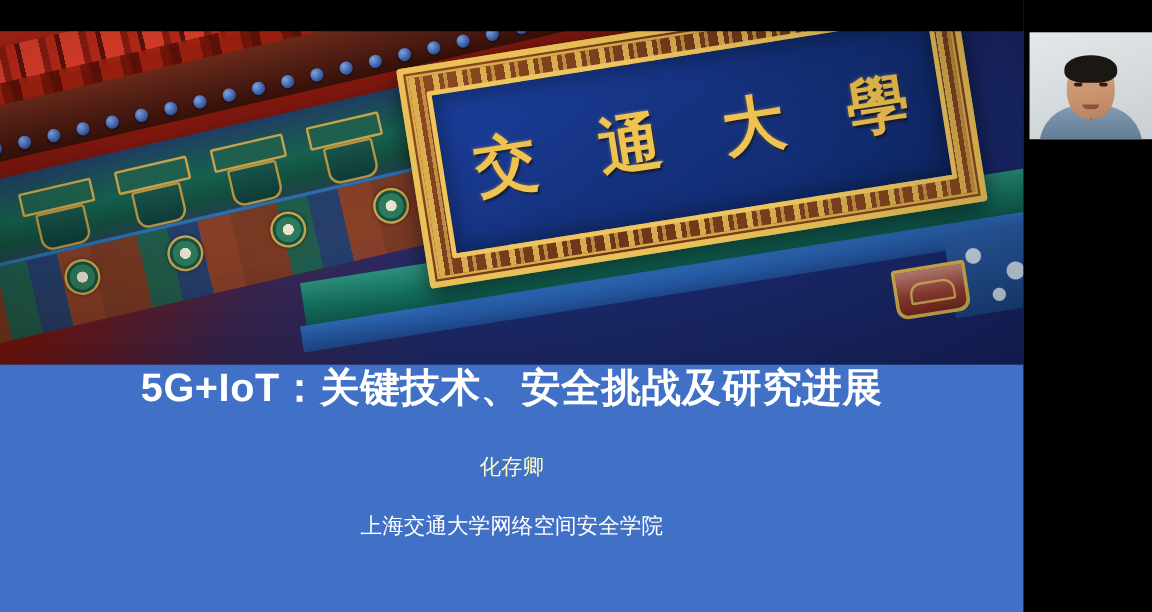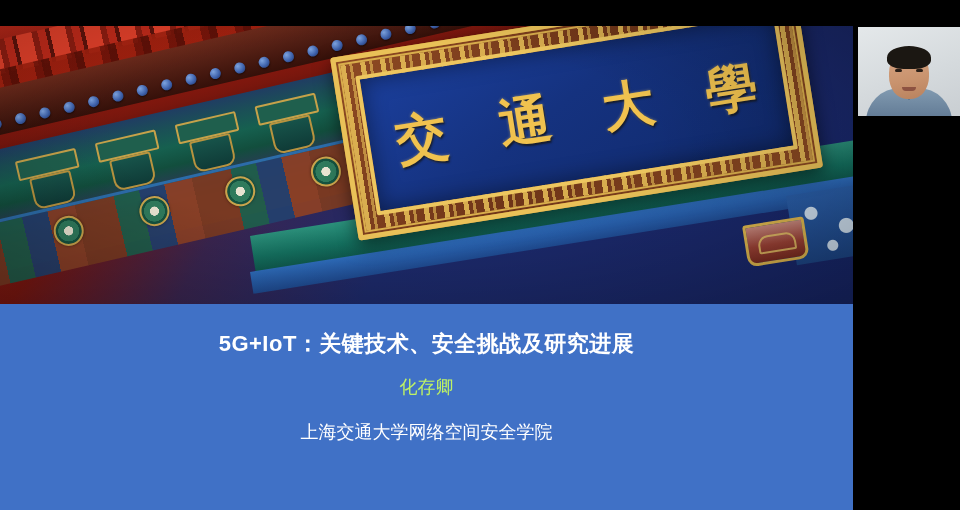--- a/index.html
+++ b/index.html
@@ -378,35 +378,34 @@
     top: 304px;
     width: 853px;
     height: 206px;
     background: #4071c6;
     text-align: center;
     color: #ffffff;
   }
 
   #slide-title {
     margin: 0;
-    padding-top: 27px;
-    font-size: 22px;
+    font-size: 33px;
     font-weight: 700;
     letter-spacing: .5px;
     color: #ffffff;
     line-height: 1.15;
     white-space: nowrap;
   }
 
   #slide-author {
-    margin: 0;
+    margin: 16px;
     padding-top: 21px;
     font-size: 18px;
     font-weight: 400;
-    color: #bef264;
+    color: #fef9c3;
     line-height: 1.2;
     text-align: center;
   }
 
   #slide-affiliation {
     margin: 12px;
     padding-top: 11px;
     font-size: 18px;
     font-weight: 400;
     color: #ffffff;

